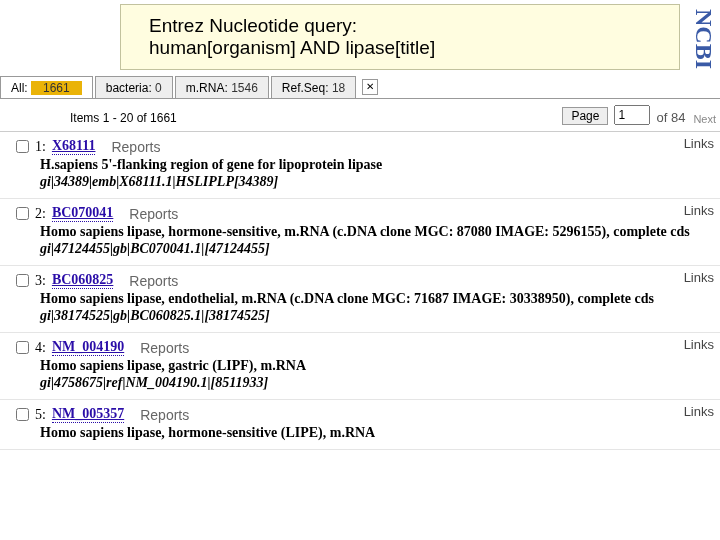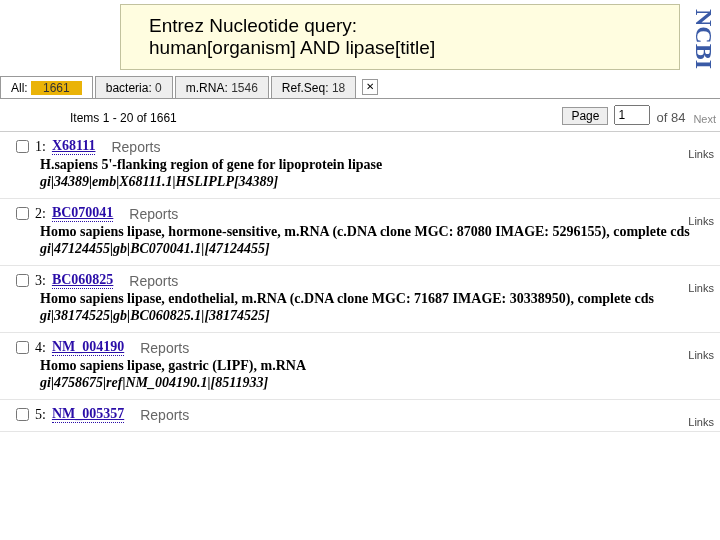--- a/index.html
+++ b/index.html
@@ -12,21 +12,21 @@
   .tab .cnt{color:#333;}
   .tab .hl{background:#eab308;padding:0 12px;}
   .xbox{width:14px;height:14px;border:1px solid #999;font-size:10px;line-height:13px;text-align:center;margin-left:4px;background:#fff;cursor:pointer;}
   .toolbar{display:flex;align-items:flex-end;padding:6px 4px 6px 70px;font-family:Verdana,sans-serif;font-size:12px;border-bottom:1px solid #ccc;}
   .toolbar .grow{flex:1;}
   .pagelbl{border:1px solid #999;background:#eee;padding:1px 8px;}
   .pageinput{width:28px;font-size:12px;margin:0 6px;text-align:left;padding:1px 2px;}
   .oftxt{color:#555;margin-right:8px;font-size:13px;}
   .nexttxt{color:#888;font-size:11px;}
   .result{padding:6px 6px 8px 16px;border-bottom:1px solid #e5e5e5;position:relative;font-size:14px;}
-  .result .links{position:absolute;right:6px;top:16px;font-family:Verdana,sans-serif;font-size:11px;color:#444;cursor:pointer;}
+  .result .links{position:absolute;right:6px;top:4px;font-family:Verdana,sans-serif;font-size:13px;color:#444;cursor:pointer;}
   .row1{display:flex;align-items:center;gap:6px;}
   .row1 input[type=checkbox]{margin:0;}
   .row1 .num{font-weight:normal;}
   .row1 .acc{color:#2a0da8;text-decoration:underline;border-bottom:1px dotted #2a0da8;cursor:pointer;font-weight:bold;}
   .row1 .rep{font-family:Verdana,sans-serif;font-size:14px;color:#666;margin-left:10px;}
   .desc{margin:2px 0 0 24px;font-weight:bold;}
   .gi{margin:1px 0 0 24px;font-weight:bold;font-style:italic;}
 </style>
 </head>
 <body>
@@ -112,14 +112,15 @@
       <div class="gi">gi|4758675|ref|NM_004190.1|[8511933]</div>
     </div>
     <div class="result">
       <span class="links">Links</span>
       <div class="row1">
         <input type="checkbox" style="">
         <span class="num">5:</span>
         <span class="acc">NM_005357</span>
         <span class="rep">Reports</span>
       </div>
+      <div class="desc">Homo sapiens lipase, hormone-sensitive (LIPE), m.RNA</div>
     </div>
   </div>
 
 </body></html>

